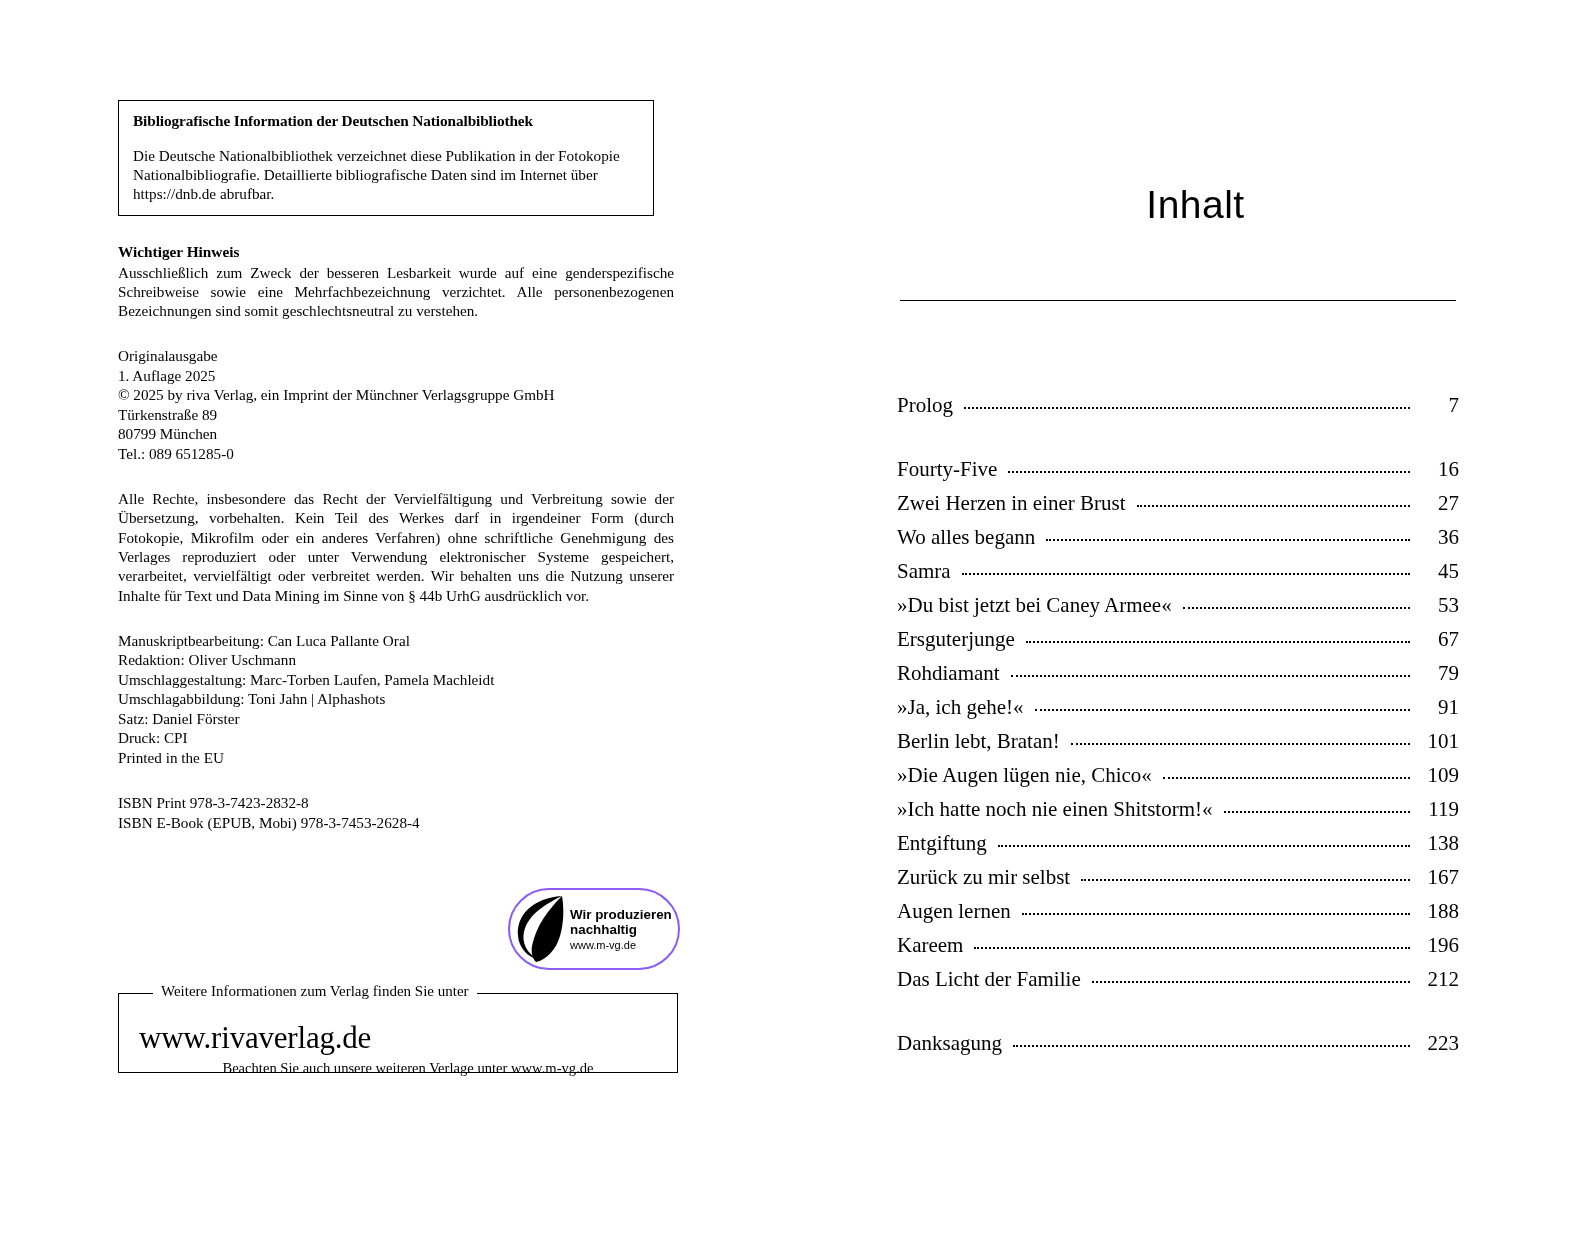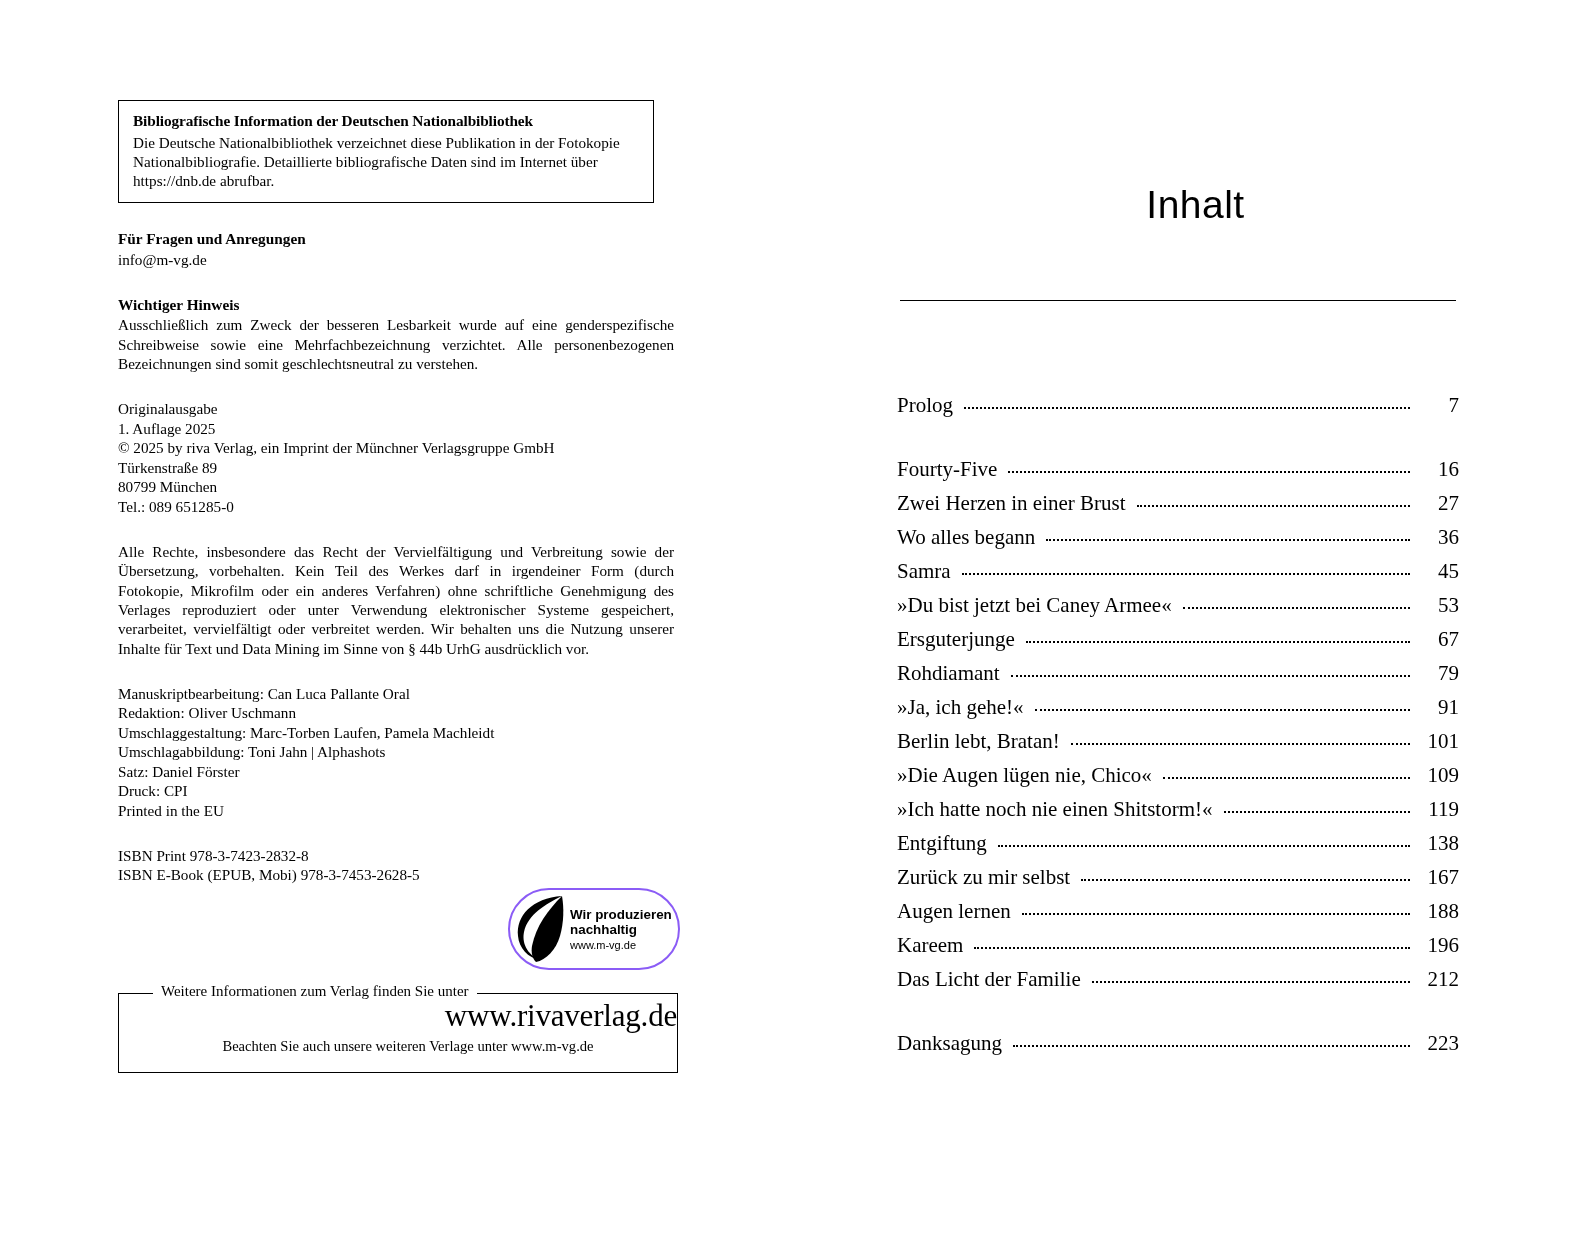--- a/index.html
+++ b/index.html
@@ -42,21 +42,21 @@
   .dnb-box {
     border: 1.5px solid #000;
     padding: 10px 12px 12px 14px;
     width: 536px;
     box-sizing: border-box;
   }
   .dnb-title {
     font-weight: bold;
     font-size: 15.3px;
     letter-spacing: -0.1px;
-    margin-bottom: 2px;
+    margin-bottom: 15px;
   }
   .dnb-text {
     font-size: 15.2px;
     line-height: 1.26;
   }
 
   .block {
     margin-top: 26px;
   }
   .bold-head {
@@ -123,23 +123,23 @@
   .pub-legend {
     position: absolute;
     top: -11px;
     left: 34px;
     background: #fff;
     padding: 0 8px;
     font-size: 15px;
     font-style: normal;
   }
   .pub-url {
-    text-align: right;
+    text-align: left;
     font-size: 31px;
-    margin-top: 4px;
+    margin-top: 26px;
     letter-spacing: -0.2px;
   }
   .pub-sub {
     text-align: center;
     font-size: 14.6px;
     margin-top: 4px;
   }
 
   
   .page-right {
@@ -202,24 +202,20 @@
 <div class="spread">
 
   <div class="page-left">
     <div class="imprint">
 
       <div class="dnb-box">
         <div class="dnb-title">Bibliografische Information der Deutschen Nationalbibliothek</div>
         <div class="dnb-text">Die Deutsche Nationalbibliothek verzeichnet diese Publikation in der Fotokopie Nationalbibliografie. Detaillierte bibliografische Daten sind im Internet über https://dnb.de abrufbar.</div>
       </div>
 
-      <div class="block">
-        <div class="bold-head">Für Fragen und Anregungen</div>
-        <div class="para">info@m-vg.de</div>
-      </div>
 
       <div class="block">
         <div class="bold-head">Wichtiger Hinweis</div>
         <div class="para">Ausschließlich zum Zweck der besseren Lesbarkeit wurde auf eine genderspezifische Schreibweise sowie eine Mehrfachbezeichnung verzichtet. Alle personenbezogenen Bezeichnungen sind somit geschlechtsneutral zu verstehen.</div>
       </div>
 
       <div class="block lines">
         <div>Originalausgabe</div>
         <div>1. Auflage 2025</div>
         <div>© 2025 by riva Verlag, ein Imprint der Münchner Verlagsgruppe GmbH</div>
@@ -237,21 +233,21 @@
         <div>Redaktion: Oliver Uschmann</div>
         <div>Umschlaggestaltung: Marc-Torben Laufen, Pamela Machleidt</div>
         <div>Umschlagabbildung: Toni Jahn | Alphashots</div>
         <div>Satz: Daniel Förster</div>
         <div>Druck: CPI</div>
         <div>Printed in the EU</div>
       </div>
 
       <div class="isbn">
         <div>ISBN Print 978-3-7423-2832-8</div>
-        <div>ISBN E-Book (EPUB, Mobi) 978-3-7453-2628-5</div>
+        <div>ISBN E-Book (EPUB, Mobi) 978-3-7453-2628-4</div>
       </div>
 
     </div>
 
     <div class="seal">
       <div class="seal-leaf">
         <svg width="56" height="78" viewBox="0 0 56 78">
           <path d="M50 6 C20 8 4 26 6 46 C7 58 16 68 28 70 C14 64 10 52 12 42 C16 24 34 14 50 6 Z" fill="#000"></path>
           <path d="M50 6 C36 20 24 36 20 56 C19 62 20 68 24 72 C34 70 44 60 48 46 C52 32 52 18 50 6 Z" fill="#000"></path>
         </svg>

